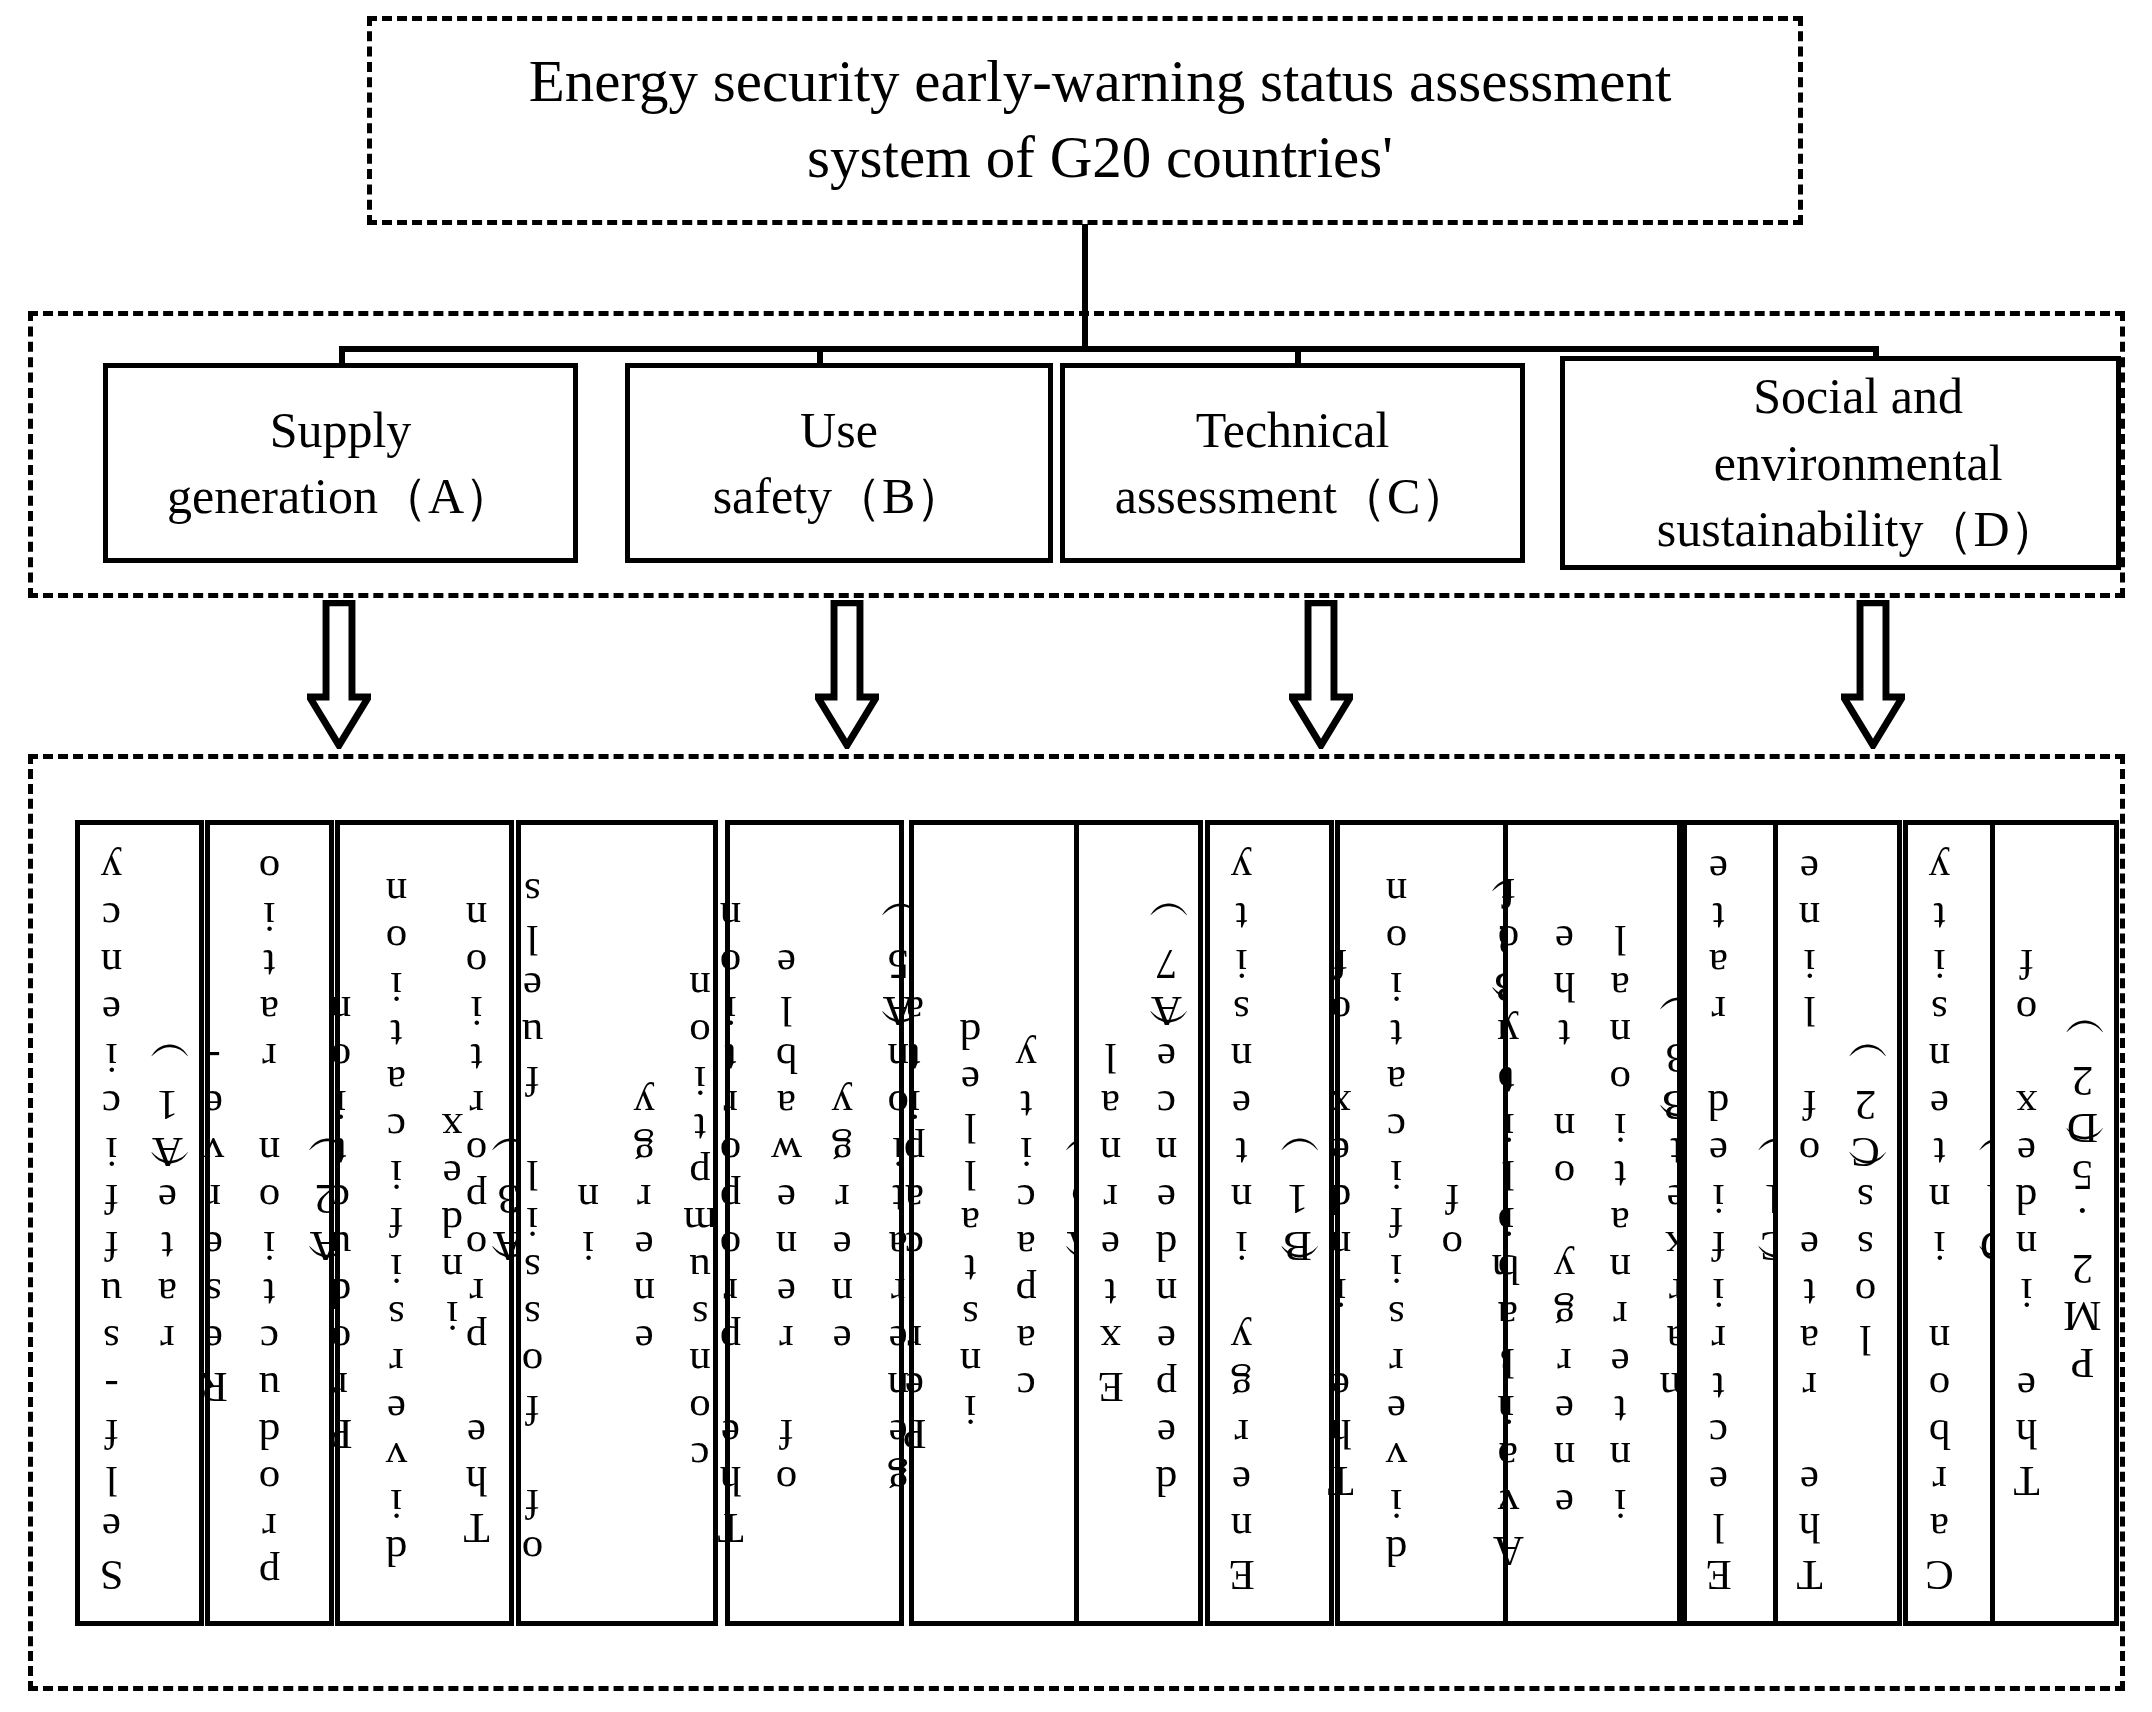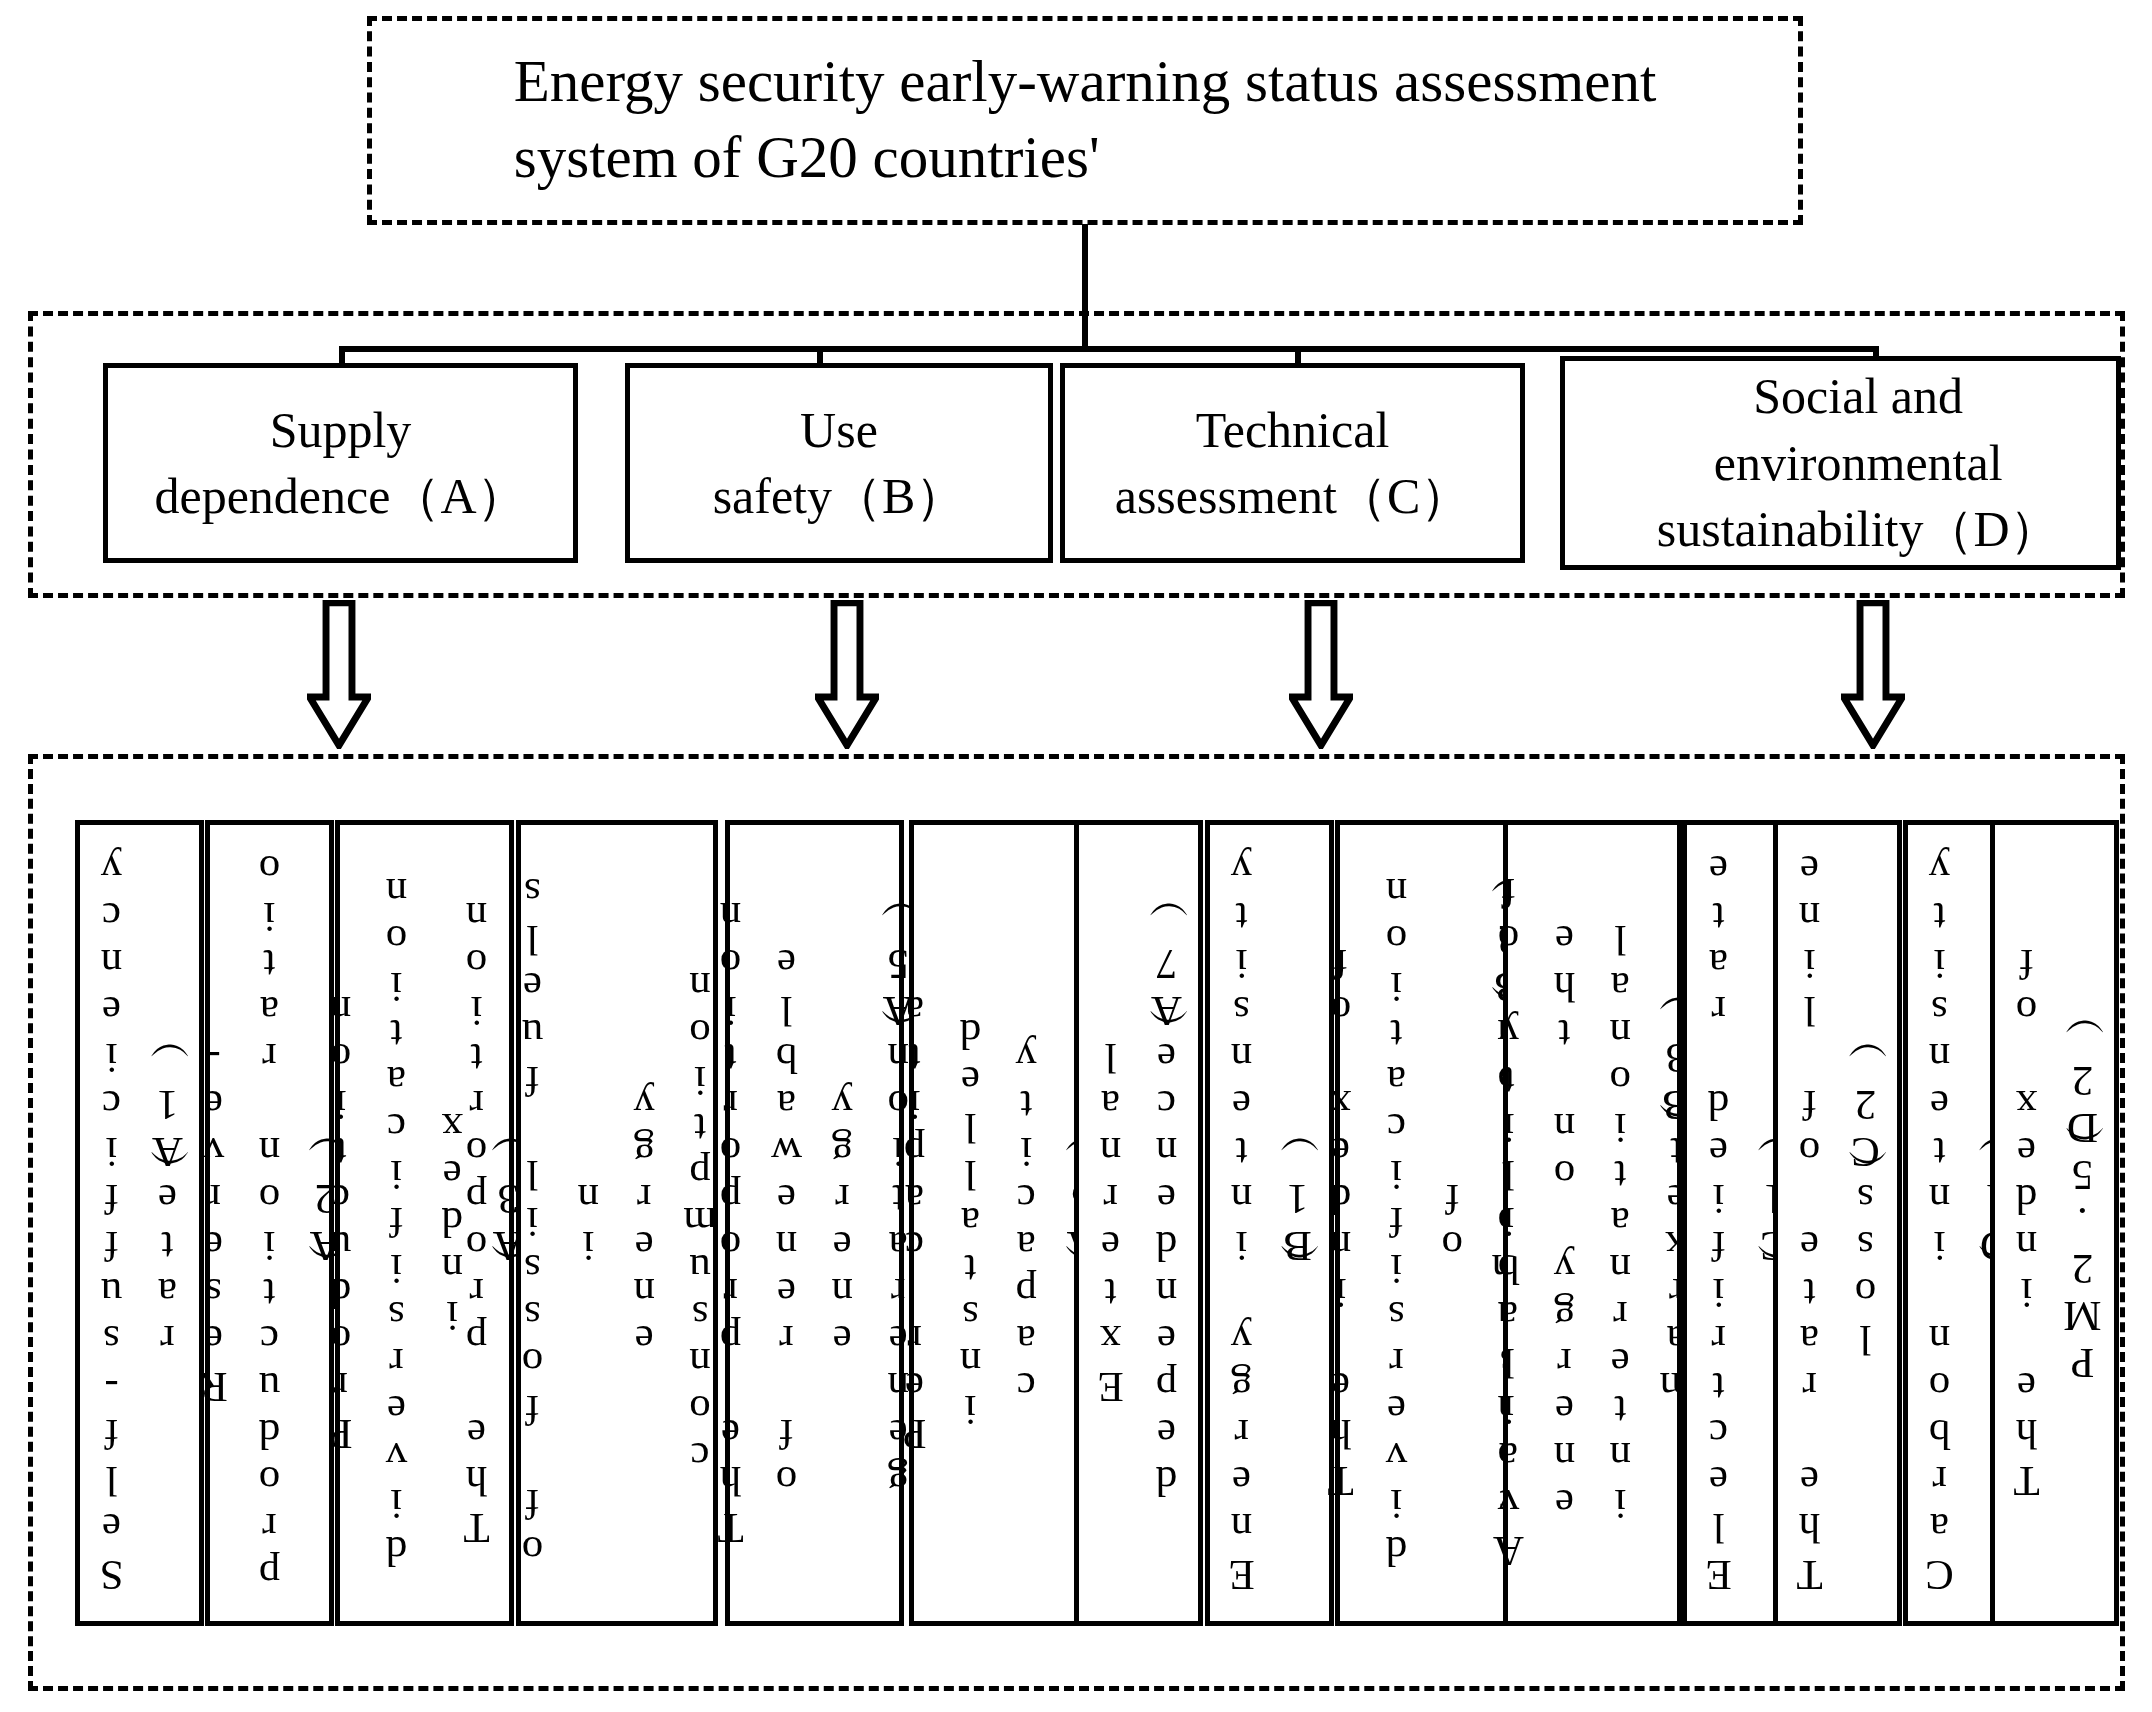--- a/index.html
+++ b/index.html
@@ -28,24 +28,25 @@
     background:#ffffff;
     display:flex;
     align-items:center;
     justify-content:center;
     text-align:center;
   }
 
   
   #title-band{left:367px;top:15.6px;width:1436px;height:209px;}
   #title-text{
-    position:absolute;left:393px;top:35px;width:1384px;height:170px;
+    position:absolute;left:408px;top:35px;width:1384px;height:170px;
     display:flex;flex-direction:column;align-items:center;justify-content:center;
     font-size:59px;line-height:1.28;letter-spacing:0px;
     white-space:pre-line;
+    text-align:center;
   }
 
   
   #cat-band{left:28px;top:311px;width:2097px;height:287px;}
   .cat-box{
     top:363px;height:200px;
     font-size:50px;line-height:1.33;
     padding:3.5px 8.7px;
     white-space:pre-line;
   }
@@ -104,21 +105,21 @@
 
   <div class="arrowhead" style="left:322px;"></div>
   <div class="arrowhead" style="left:800px;"></div>
   <div class="arrowhead" style="left:1278px;"></div>
   <div class="arrowhead" style="left:1856px;"></div>
 
   <div class="dashed-band" id="cat-band"></div>
 
   <div class="solid-box cat-box" style="left:103px;width:475px;">
     <span>Supply
-dependence（A）</span>
+generation（A）</span>
   </div>
   <div class="solid-box cat-box" style="left:625px;width:428px;">
     <span>Use
 safety（B）</span>
   </div>
   <div class="solid-box cat-box" style="left:1060px;width:465px;">
     <span>Technical
 assessment（C）</span>
   </div>
   <div class="solid-box cat-box" style="left:1560px;width:561px;top:356px;height:214px;padding-left:44px;">

